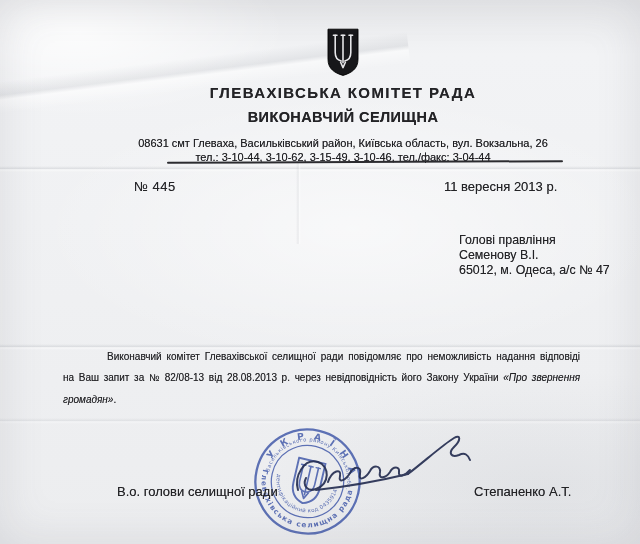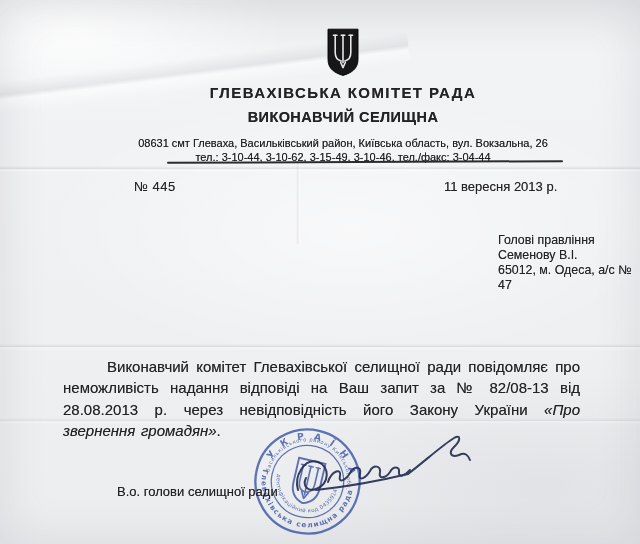--- a/index.html
+++ b/index.html
@@ -35,24 +35,24 @@
   .tel {margin-top:2px; font-size:11px; color:#1e1e21; text-shadow:0 0 0.5px rgba(30,30,35,0.65);}
   .head-rule{position:absolute; left:167px; top:161px; width:396px; height:1.6px;
     background:#2c2c30; transform:rotate(-0.25deg); border-radius:1px;}
 
   .ref-number{position:absolute; left:134px; top:179px; font-size:13px; letter-spacing:0.5px;
     text-shadow:0 0 0.4px rgba(35,35,40,0.55);}
   .ref-date{position:absolute; left:444px; top:179px; font-size:13px;
     text-shadow:0 0 0.4px rgba(35,35,40,0.55);}
 
   .recipient{position:absolute; left:459px; top:233px; font-size:12.4px; line-height:14.9px;
-    text-shadow:0 0 0.4px rgba(35,35,40,0.55);margin-left:39px;}
+    text-shadow:0 0 0.4px rgba(35,35,40,0.55);}
 
-  .body-par{position:absolute; left:63px; top:356px; width:517px;
-    font-size:15px; line-height:21.3px; text-align:justify; text-indent:44px;
+  .body-par{position:absolute; left:63px; top:346px; width:517px;
+    font-size:10px; line-height:21.3px; text-align:justify; text-indent:44px;
     word-spacing:1.5px; text-shadow:0 0 0.4px rgba(35,35,40,0.55);}
   .body-par em{font-style:italic;}
 
   .stamp-wrap{position:absolute; left:240px; top:414px; width:135px; height:135px;
     transform:rotate(13deg); opacity:0.82;}
   .stamp-wrap svg{width:135px; height:135px; display:block;}
 
   .signature{position:absolute; left:258px; top:428px; width:215px; height:68px; opacity:0.92;}
 
   .sign-title{position:absolute; left:117px; top:484px; font-size:13px;
@@ -140,14 +140,15 @@
   <svg class="signature" viewBox="0 0 215 68">
     <g stroke="#262f52" stroke-width="2" fill="none" stroke-linecap="round">
       <path d="M40,62 C36,48 46,30 60,34 C72,38 72,56 58,61 C50,64 44,58 48,50"></path>
       <path d="M58,62 C95,58 125,52 150,46"></path>
       <path d="M70,54 C74,42 84,40 82,48 C80,56 88,52 92,45 C96,38 104,38 102,46 C100,54 108,50 112,43 C115,37 123,37 122,44 C120,52 128,50 132,44 C135,38 142,38 141,44 C140,50 147,48 152,42"></path>
       <path d="M150,46 C168,32 186,16 196,10 C203,6 203,12 196,19 C190,25 193,30 201,27 C207,24 210,27 212,32"></path>
     </g>
   </svg>
 
   <div class="sign-title">В.о. голови  селищної ради</div>
+  <div class="sign-name">Степаненко А.Т.</div>
 
 </div>
 
 </body></html>

